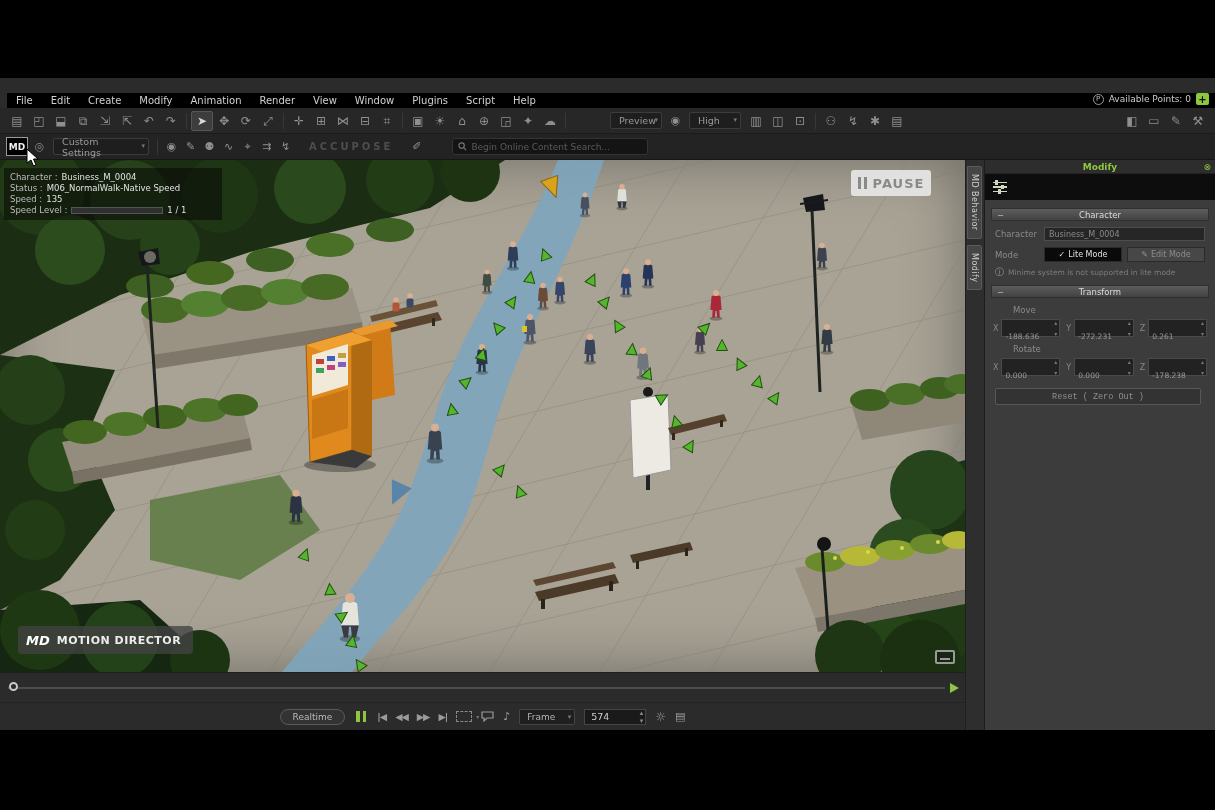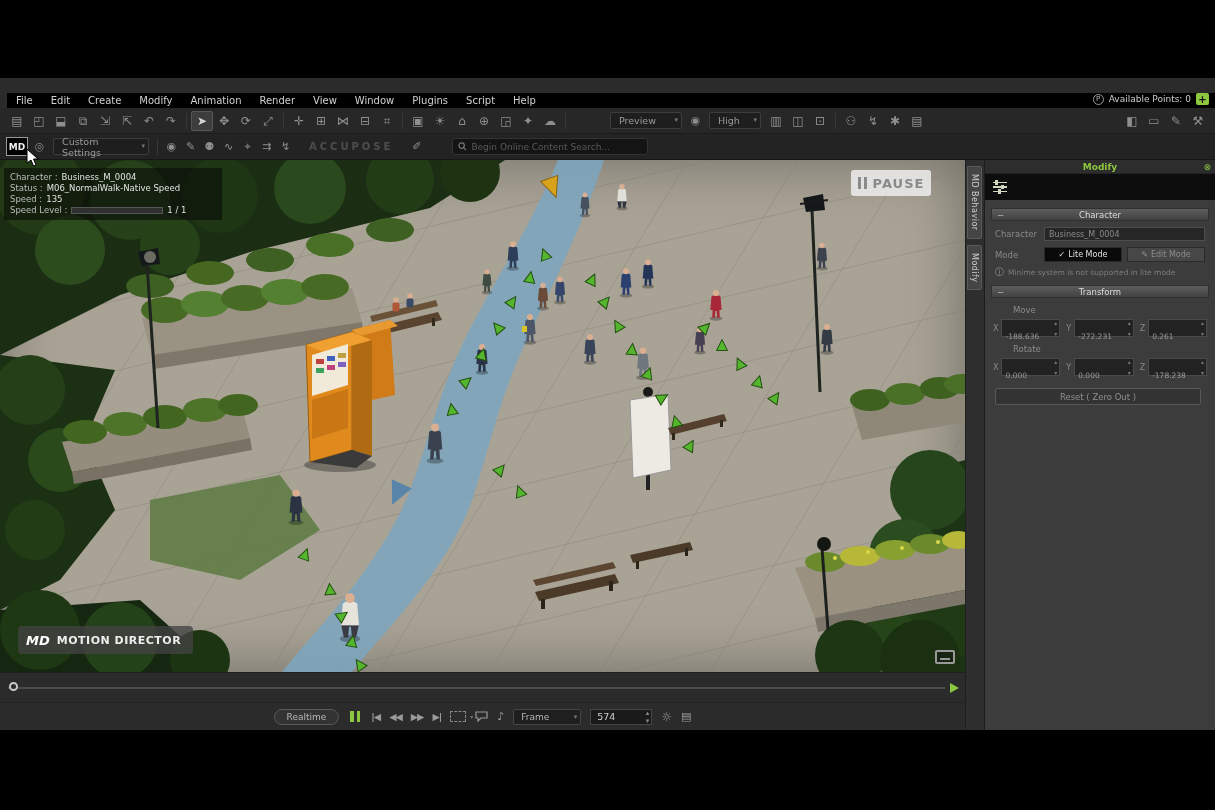--- a/index.html
+++ b/index.html
@@ -86,38 +86,38 @@
   .mode-btn.edit { background:#474747; color:#8d8d8d; }
   .info-row { display:flex; gap:4px; padding:6px 10px 0 10px; color:#7d7d7d; font-size:7.5px; align-items:flex-start; }
   .info-i { color:#9a9a9a; font-size:9px; line-height:9px; }
   .axis-label { color:#888; font-size:8px; }
   .tf-row { display:flex; gap:6px; padding:4px 8px 0 8px; align-items:center; }
   .tf { display:flex; align-items:center; gap:3px; flex:1; }
   .tf-box { flex:1; height:13px; background:#222; border:1px solid #4a4a4a; color:#999; font-size:7.5px; display:flex; align-items:center; padding:16px 11px 0 3px; position:relative; }
   .tf-box::before { content:"▴"; position:absolute; right:2px; top:-1px; font-size:6px; color:#777; }
   .tf-box::after { content:"▾"; position:absolute; right:2px; bottom:-1px; font-size:6px; color:#777; }
   .sub-label { padding:7px 10px 0 28px; color:#8a8a8a; }
-  .reset-btn { margin:12px 14px 0 10px; height:17px; background:#333; border:1px solid #575757; border-radius:2px; color:#8f8f8f; font-size:8.5px; display:flex; align-items:center; justify-content:center; }
+  .reset-btn { margin:12px 14px 0 10px; height:17px; background:#333; border:1px solid #575757; border-radius:2px; color:#8f8f8f; font-size:8.5px; display:flex; align-items:center; justify-content:center;font-family:Liberation Mono, monospace; }
 
   
   .timeline { position:absolute; left:0; top:512px; width:965px; height:30px; background:#2b2b2b; border-top:1px solid #1f1f1f; }
   .tl-track { position:absolute; left:8px; right:20px; top:14px; height:2px; background:#4c4c4c; }
   .tl-knob { position:absolute; left:9px; top:9px; width:9px; height:9px; border:2px solid #c9c9c9; border-radius:50%; background:#2b2b2b; }
   .tl-end { position:absolute; right:6px; top:10px; width:0; height:0; border-left:9px solid #8dc63f; border-top:5px solid transparent; border-bottom:5px solid transparent; }
 
   
   .playbar { position:absolute; left:0; top:542px; width:965px; height:28px; background:#2b2b2b; border-top:1px solid #222; display:flex; align-items:center; justify-content:center; gap:9px; }
   .realtime-btn { height:16px; padding:0 12px; border:1px solid #5a5a5a; border-radius:8px; background:#333; color:#b8b8b8; font-size:9px; display:flex; align-items:center; }
   .pause-btn { display:flex; gap:3px; padding:0 2px; }
   .pause-btn span { width:3.5px; height:11px; background:#8dc63f; display:block; }
   .transport { font-size:9.5px; color:#9a9a9a; font-weight:bold; letter-spacing:-1px; }
   .loop-rect { width:16px; height:11px; border:1px dashed #888; position:relative; }
   .loop-rect::after { content:"▾"; position:absolute; right:-8px; top:1px; font-size:6px; color:#777; }
   .note-icon { font-size:11px; color:#9a9a9a; }
-  .frame-dd { height:16px; width:68px; background:#1f1f1f; border:1px solid #454545; border-radius:2px; color:#b5b5b5; font-size:9px; display:flex; align-items:center; padding:0 14px 0 7px; position:relative; }
+  .frame-dd { height:16px; width:56px; background:#1f1f1f; border:1px solid #454545; border-radius:2px; color:#b5b5b5; font-size:9px; display:flex; align-items:center; padding:0 14px 0 7px; position:relative; }
   .frame-dd::after { content:"▾"; position:absolute; right:3px; top:3px; font-size:7px; color:#777; }
   .frame-spin { height:16px; width:62px; background:#1a1a1a; border:1px solid #454545; color:#cfcfcf; font-size:9.5px; display:flex; align-items:center; padding:0 12px 0 6px; position:relative; }
   .frame-spin::before { content:"▴"; position:absolute; right:2px; top:-1px; font-size:7px; color:#888; }
   .frame-spin::after { content:"▾"; position:absolute; right:2px; bottom:-1px; font-size:7px; color:#888; }
   .sun-icon { font-size:12px; color:#9a9a9a; }
   .panel-icon { font-size:11px; color:#9a9a9a; }
 
   .bubble-icon svg, .search-icon svg { display:block; }
 </style>
 </head>
@@ -168,21 +168,21 @@
       <span class="ti">⌗</span>
       <span class="tsep"></span>
       <span class="ti">▣</span>
       <span class="ti">☀</span>
       <span class="ti">⌂</span>
       <span class="ti">⊕</span>
       <span class="ti">◲</span>
       <span class="ti">✦</span>
       <span class="ti">☁</span>
       <span class="tsep"></span>
-      <div class="dd" style="width:72px;margin-left:40px;">
+      <div class="dd" style="width:52px;margin-left:40px;">
           <span>Preview</span>
         </div>
       <span class="ti small">◉</span>
       <div class="dd" style="width:52px;">
           <span>High</span>
         </div>
       <span class="ti">▥</span>
       <span class="ti">◫</span>
       <span class="ti">⊡</span>
       <span class="tsep"></span>

